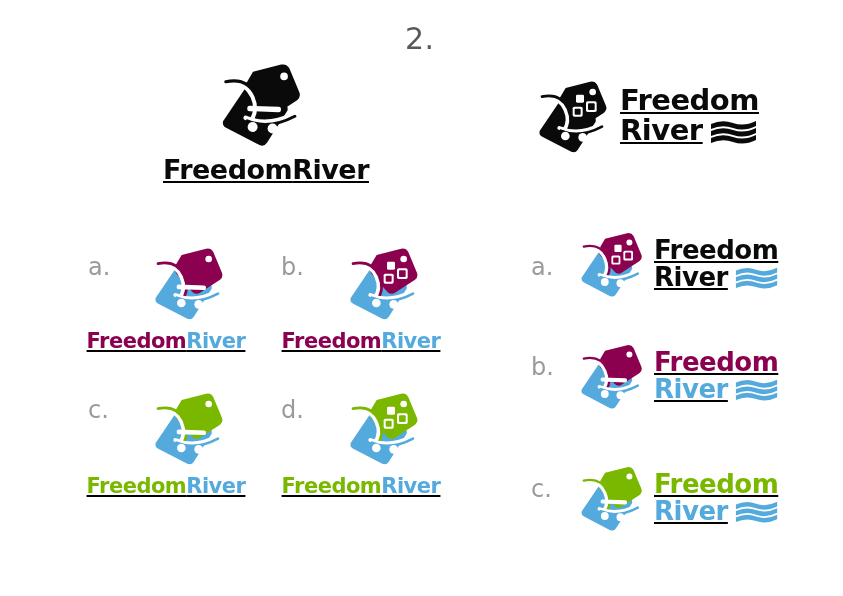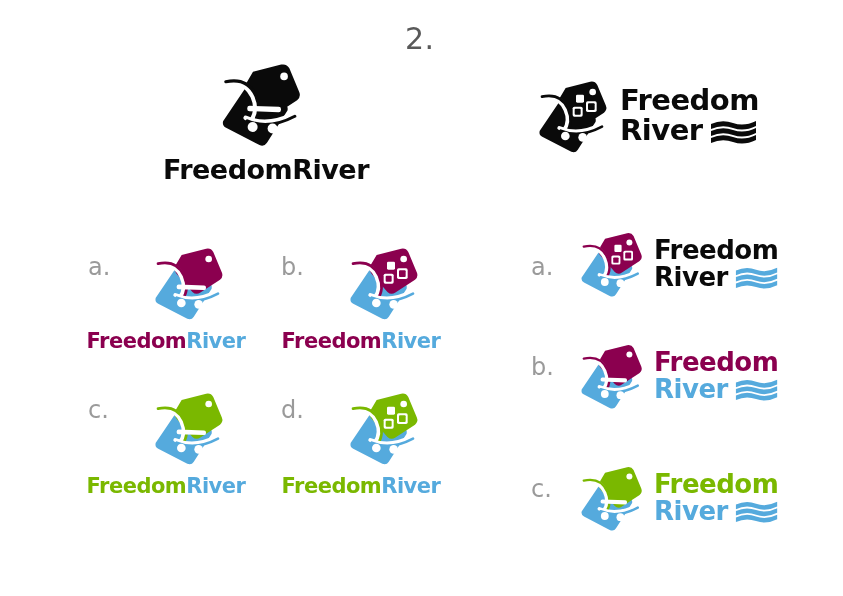--- a/index.html
+++ b/index.html
@@ -29,21 +29,21 @@
   .opt-letter{
     position:absolute;
     font-size:24px;
     color:#9a9a9a;
     font-family:"DejaVu Sans", sans-serif;
     font-weight:400;
     line-height:1;
   }
 
   
-  .lockup{position:absolute;}
+  .lockup{position:absolute;text-decoration:underline;}
 
   .mark{display:block;}
 
   
   .wordmark{
     font-family:"DejaVu Sans", sans-serif;
     font-weight:700;
     letter-spacing:-0.5px;
     white-space:nowrap;
     line-height:1;

